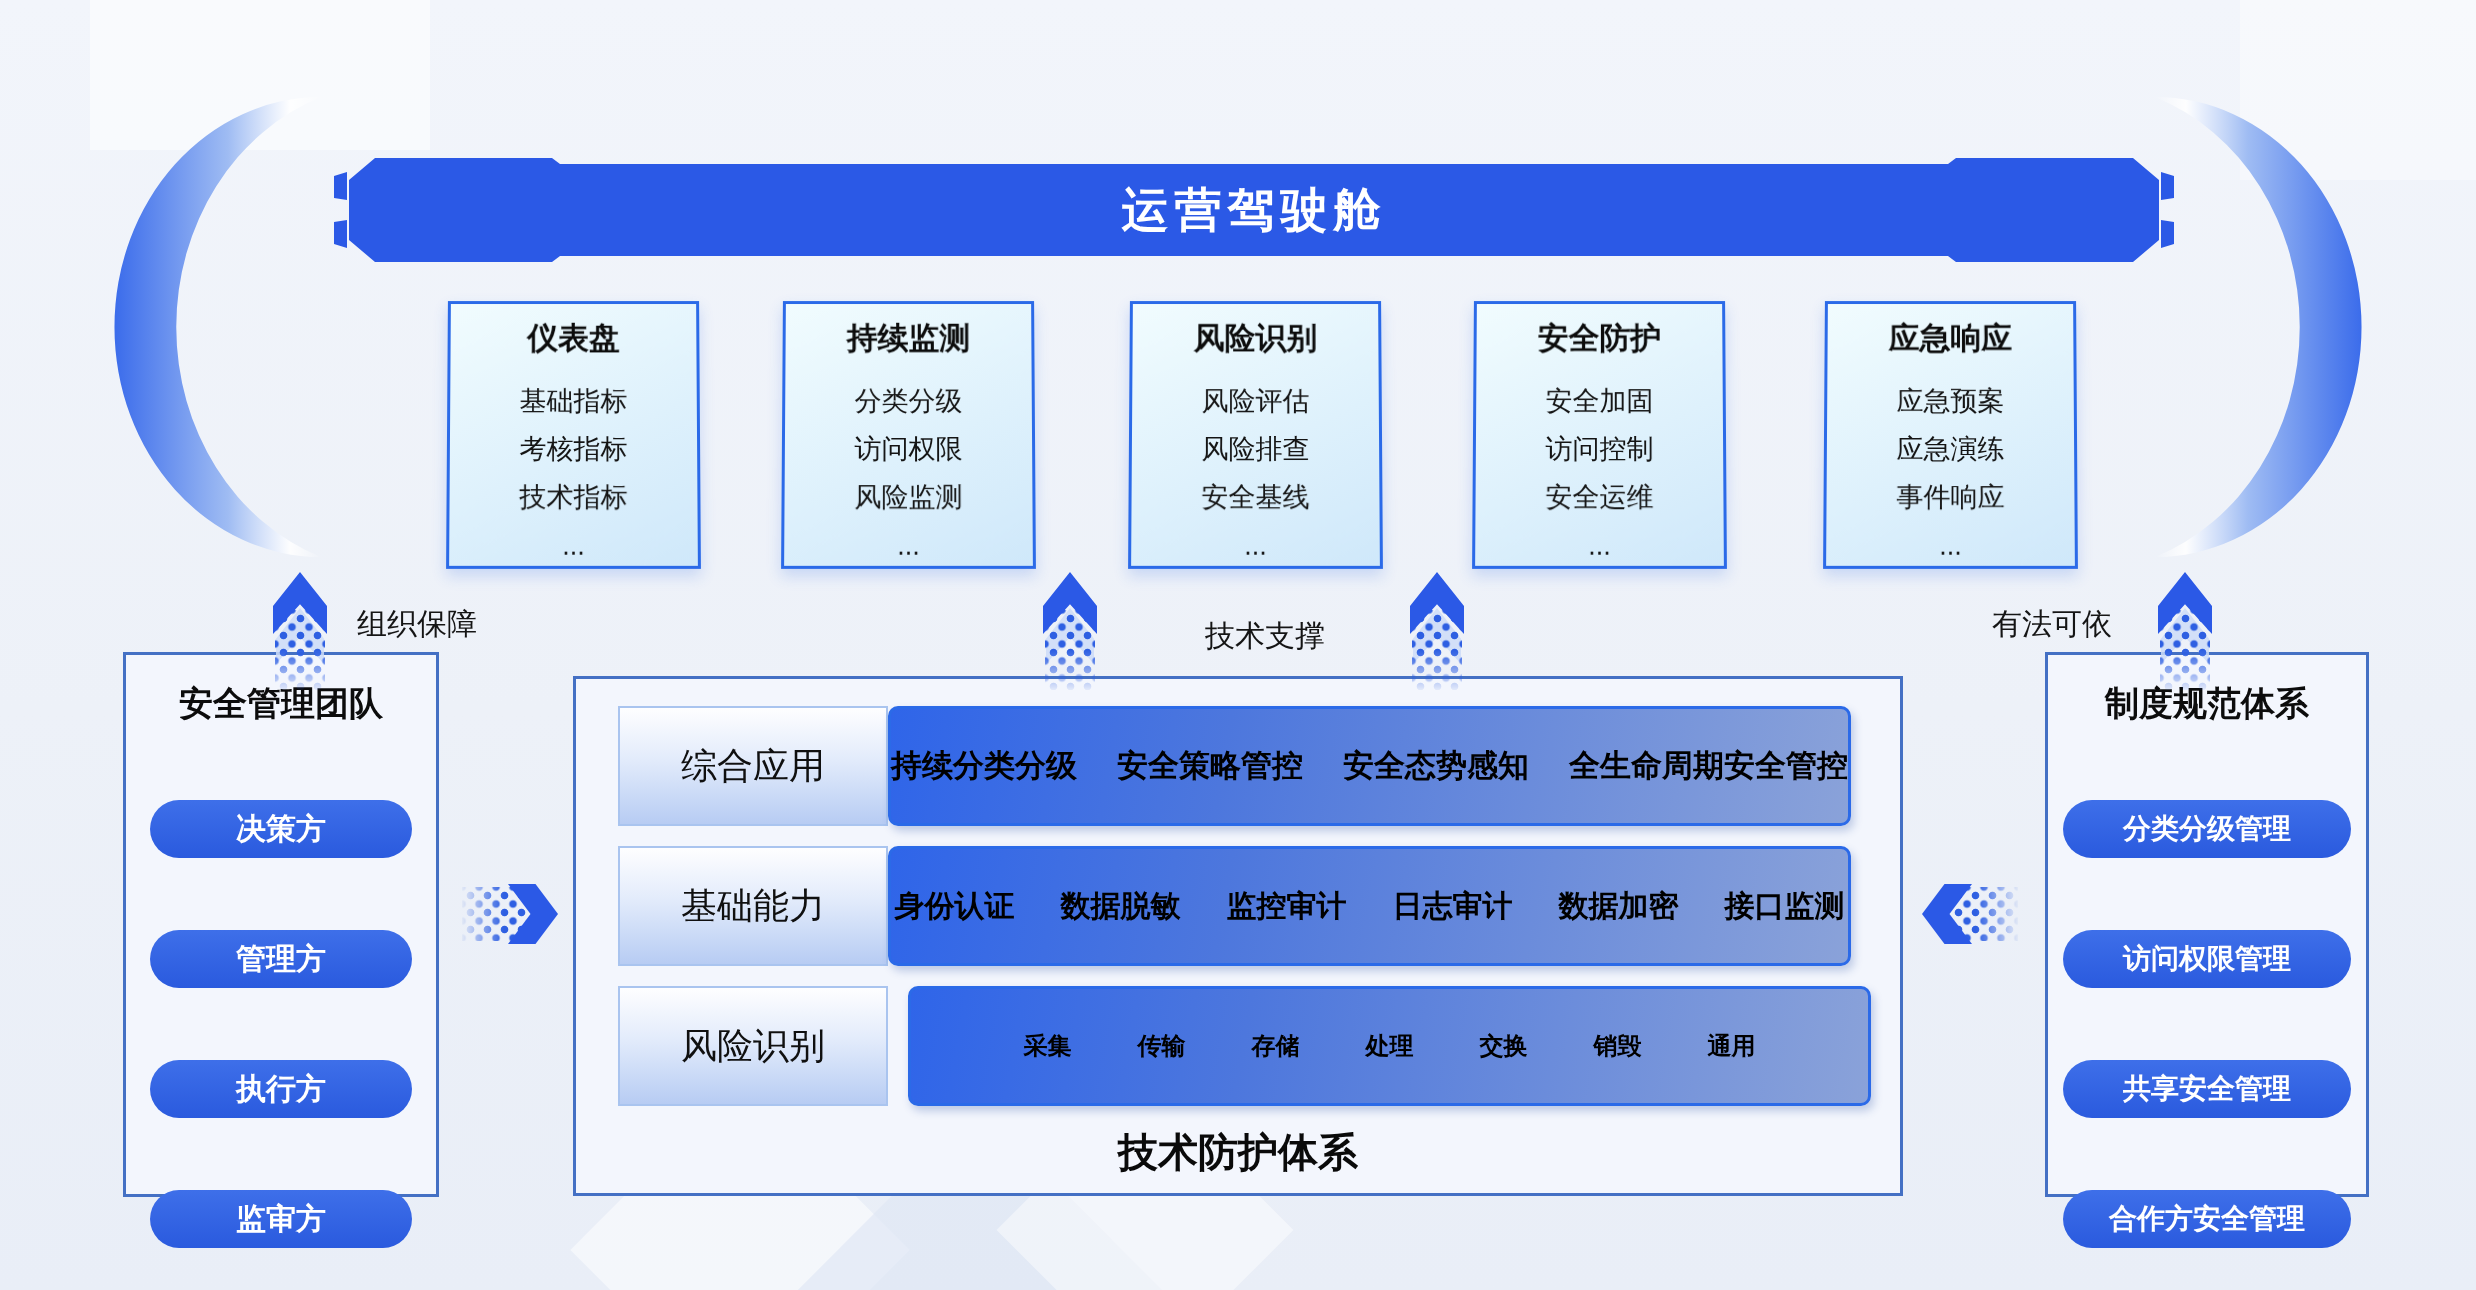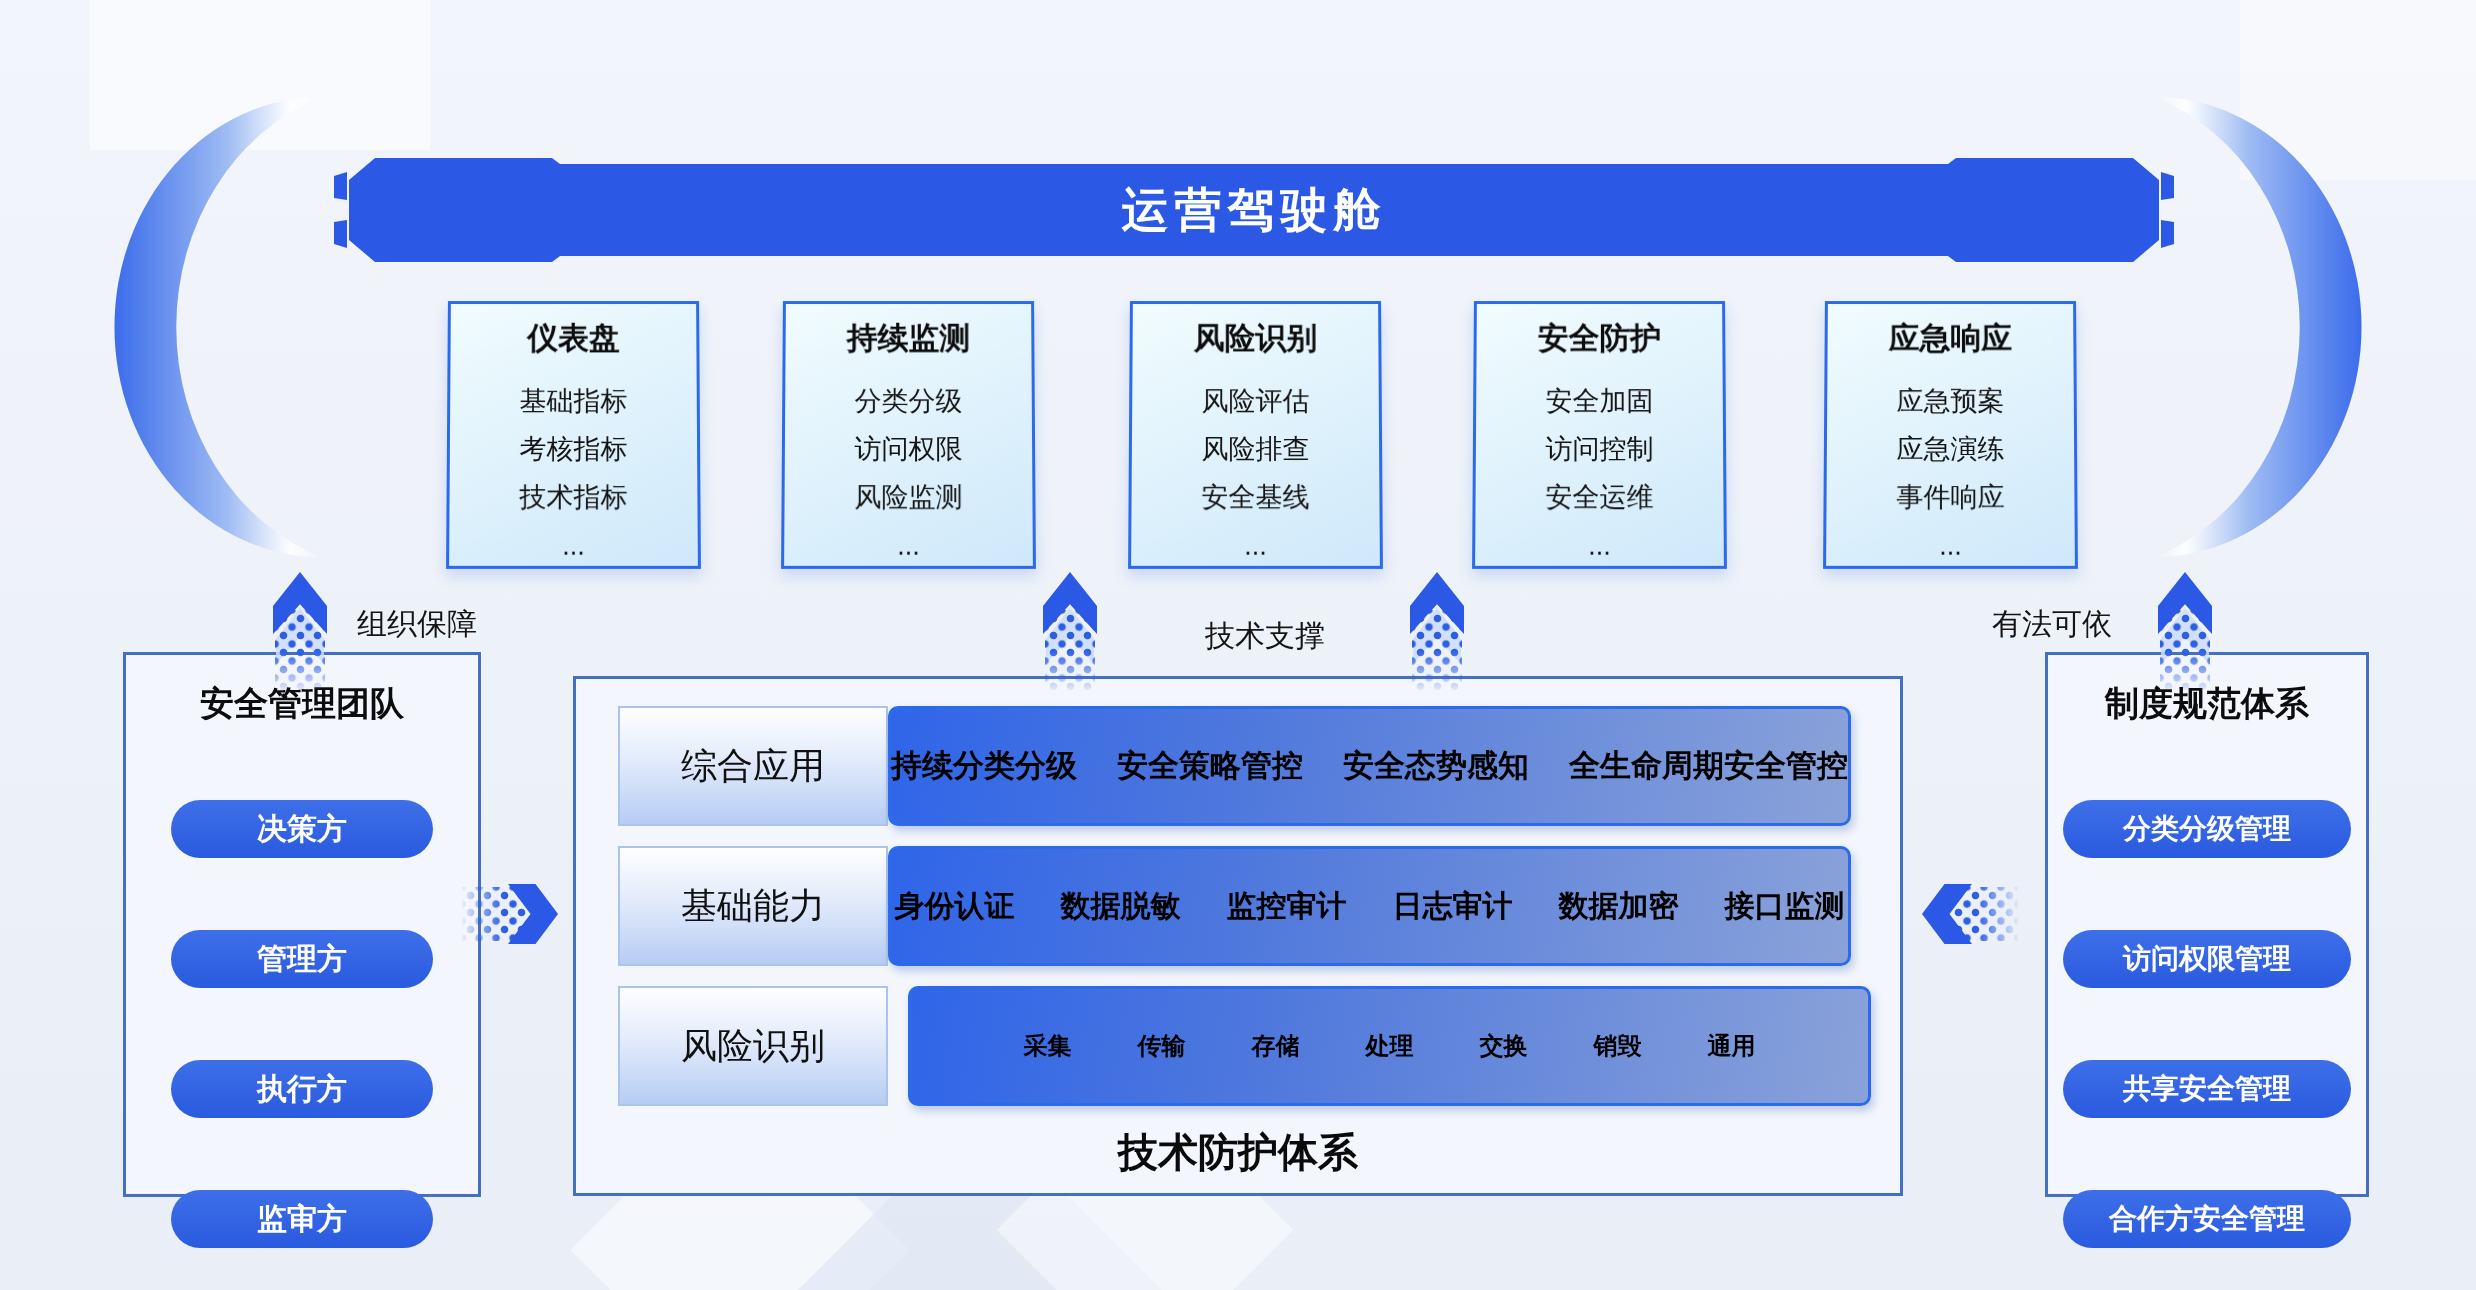--- a/index.html
+++ b/index.html
@@ -200,21 +200,21 @@
 
   <div class="arrow-h" style="left:462px;top:884px;">
     <div class="dots"></div>
     <div class="head"></div>
   </div>
   <div class="arrow-h flip" style="left:1922px;top:884px;">
     <div class="dots"></div>
     <div class="head"></div>
   </div>
 
-  <div class="panel left-panel" style="left:123px;top:652px;width:358px;height:545px;">
+  <div class="panel left-panel" style="left:123px;top:652px;width:316px;height:545px;">
     <div class="panel-title">安全管理团队</div>
     <div class="pills">
       <div class="pill">决策方</div>
       <div class="pill">管理方</div>
       <div class="pill">执行方</div>
       <div class="pill">监审方</div>
       <div class="pill">安全运维团队</div>
     </div>
   </div>
 

